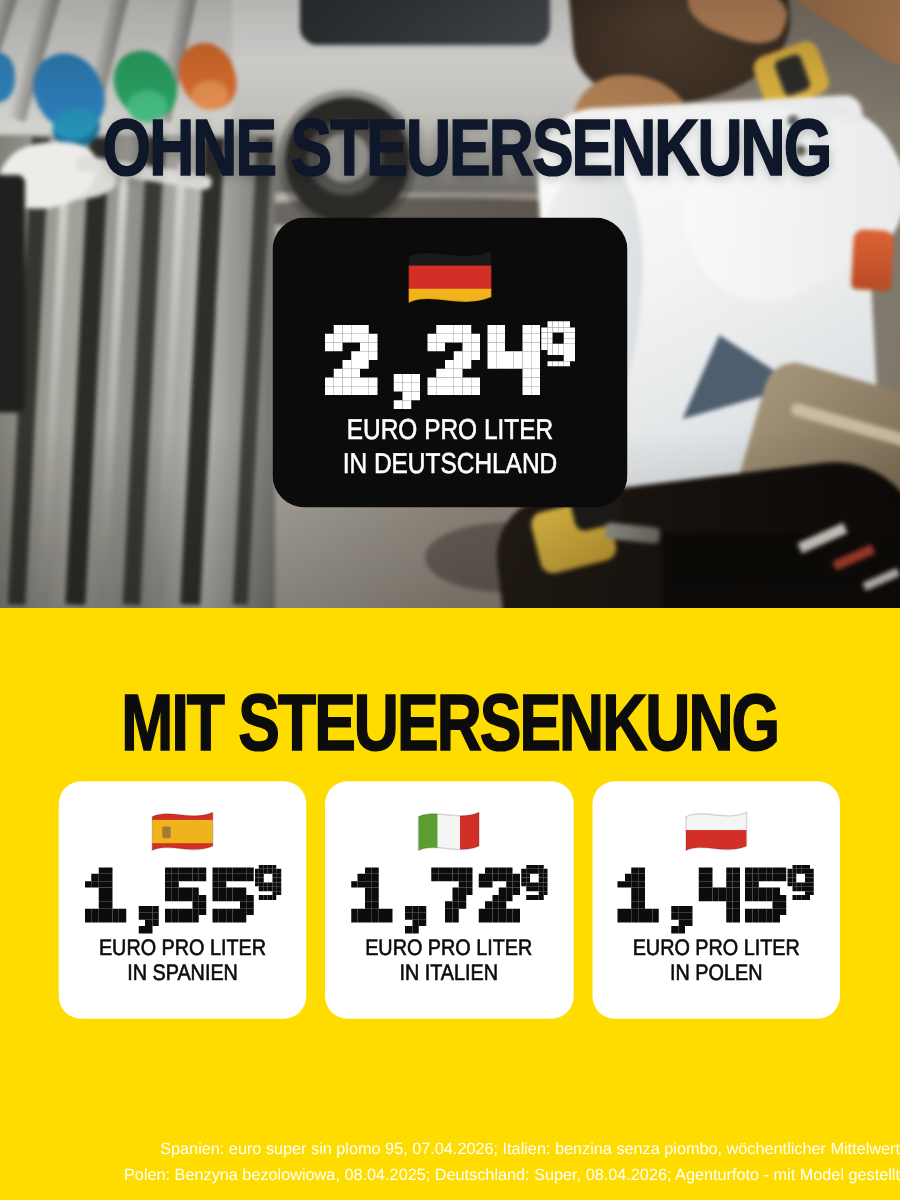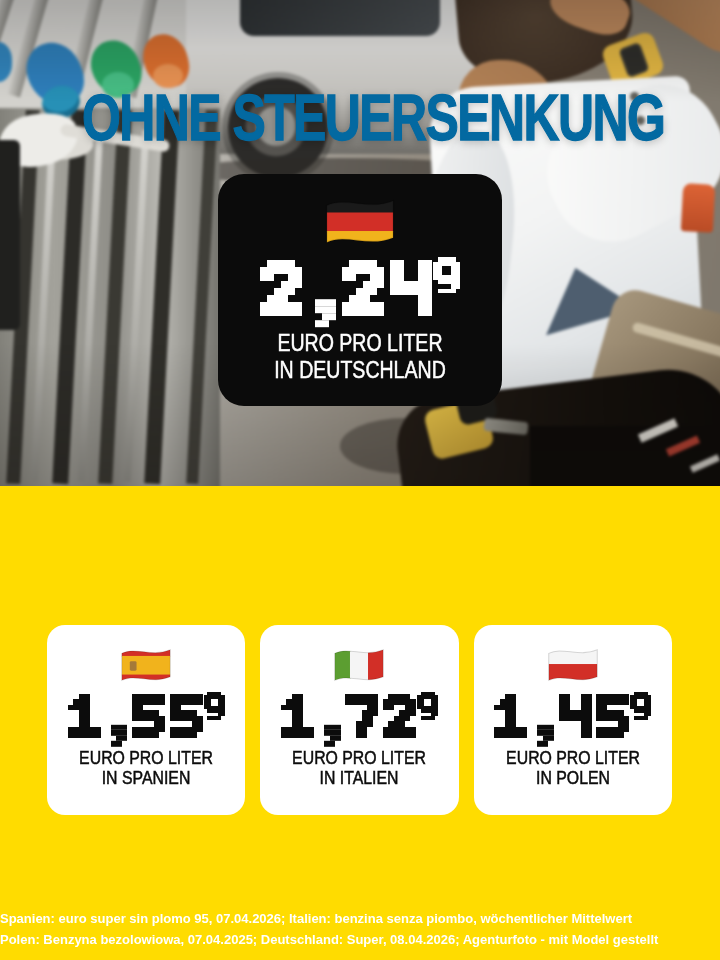--- a/index.html
+++ b/index.html
@@ -63,21 +63,21 @@
   .stk3{left:700px;top:470px;width:30px;height:7px;background:#cfccc6;transform:rotate(-24deg);}
   .noz-y{left:438px;top:414px;width:62px;height:50px;background:linear-gradient(140deg,#e7c244,#c9a02e);border-radius:10px;transform:rotate(-14deg);}
   .noz-grip{left:468px;top:404px;width:38px;height:28px;background:#1c1b18;border-radius:8px;transform:rotate(-14deg);}
   .noz-spout{left:494px;top:430px;width:44px;height:13px;background:linear-gradient(90deg,#9a988f,#6e6c64);border-radius:4px;transform:rotate(6deg);}
   .ph-vignette{inset:0;background:linear-gradient(180deg,rgba(10,10,12,.28) 0%,rgba(10,10,12,0) 22%,rgba(10,10,12,0) 70%,rgba(20,16,12,.25) 100%);}
 
   
   .big-heading{position:absolute;left:0;right:0;text-align:center;z-index:5;font-weight:700;}
   .big-heading .inner{display:inline-block;font-size:64px;line-height:1;letter-spacing:-2px;
     white-space:nowrap;transform:scaleX(0.78);transform-origin:50% 50%;-webkit-text-stroke:1.3px currentColor;}
-  .heading-top{top:86px;color:#0369a1;text-shadow:0 2px 10px rgba(0,0,0,.25);}
+  .heading-top{top:86px;color:#0f172a;text-shadow:0 2px 10px rgba(0,0,0,.25);}
   .heading-bottom{top:546px;color:var(--color-text-black,#0c0c0c);}
 
   
   .price-box{position:absolute;left:218px;top:174px;width:284px;height:232px;z-index:6;
     background:var(--color-box-black,#0b0b0b);border-radius:26px;display:flex;flex-direction:column;align-items:center;}
   .price-box .flag{margin-top:20px;line-height:0;}
   .price-box .px-price{margin-top:10px;color:#ffffff;}
   .price-box .unit{margin-top:14px;color:#ffffff;}
 
   .unit{font-weight:400;text-align:center;}
@@ -99,22 +99,22 @@
   
   .cards{position:absolute;left:47px;right:48px;top:625px;display:flex;gap:15px;z-index:5;}
   .card{flex:1;height:190px;background:var(--color-card-white,#ffffff);border-radius:18px;
     display:flex;flex-direction:column;align-items:center;}
   .card .flag{margin-top:20px;line-height:0;}
   .card .px-price{margin-top:8px;color:var(--color-text-black,#0c0c0c);}
   .card .unit{margin-top:10px;color:var(--color-text-black,#0c0c0c);}
   .card .unit .inner{font-size:18px;line-height:1.16;transform:scaleX(0.88);}
 
   
-  .footnote{position:absolute;left:0;right:0;top:908px;z-index:5;text-align:left;color:#ffffff;
-    font-size:13px;line-height:1.62;font-weight:700;}
+  .footnote{position:absolute;left:0;right:0;top:908px;z-index:5;text-align:right;color:#ffffff;
+    font-size:13px;line-height:1.62;font-weight:400;}
 </style>
 </head>
 <body>
 
 <div id="stage">
 
   <div class="photo">
     <div class="photo-art">
       <div class="ph-bg"></div>
       <div class="ph-canopy"></div>
@@ -431,20 +431,23 @@
             <i></i>
           </span>
         </span>
       </div>
     <div class="unit">
       <span class="inner"><span>EURO PRO LITER</span><br>
       <span>IN DEUTSCHLAND</span></span>
     </div>
   </div>
 
+  <div class="big-heading heading-bottom">
+    <span class="inner">MIT STEUERSENKUNG</span>
+  </div>
 
   <div class="cards">
     <div class="card">
       <span class="flag"><svg viewBox="0 0 40 30" width="54" height="40.5">
             <defs>
               <clipPath id="flagclip1">
                 <path d="M2,6.2 C12,1.2 25,9.2 38,3.6 L38,23.6 C25,29.2 12,21.2 2,26.2 Z"></path>
               </clipPath>
             </defs>
             <g clip-path="url(#flagclip1)">
@@ -1214,16 +1217,16 @@
         </div>
       <div class="unit">
         <span class="inner"><span>EURO PRO LITER</span><br>
         <span>IN POLEN</span></span>
       </div>
     </div>
   </div>
 
   <div class="footnote">
     <div>Spanien: euro super sin plomo 95, 07.04.2026; Italien: benzina senza piombo, wöchentlicher Mittelwert</div>
-    <div>Polen: Benzyna bezolowiowa, 07.04.2025; Deutschland: Super, 08.04.2026; Agenturfoto - mit Model gestellt</div>
+    <div>Polen: Benzyna bezolowiowa, 08.04.2025; Deutschland: Super, 08.04.2026; Agenturfoto - mit Model gestellt</div>
   </div>
 
 </div>
 
 </body></html>

